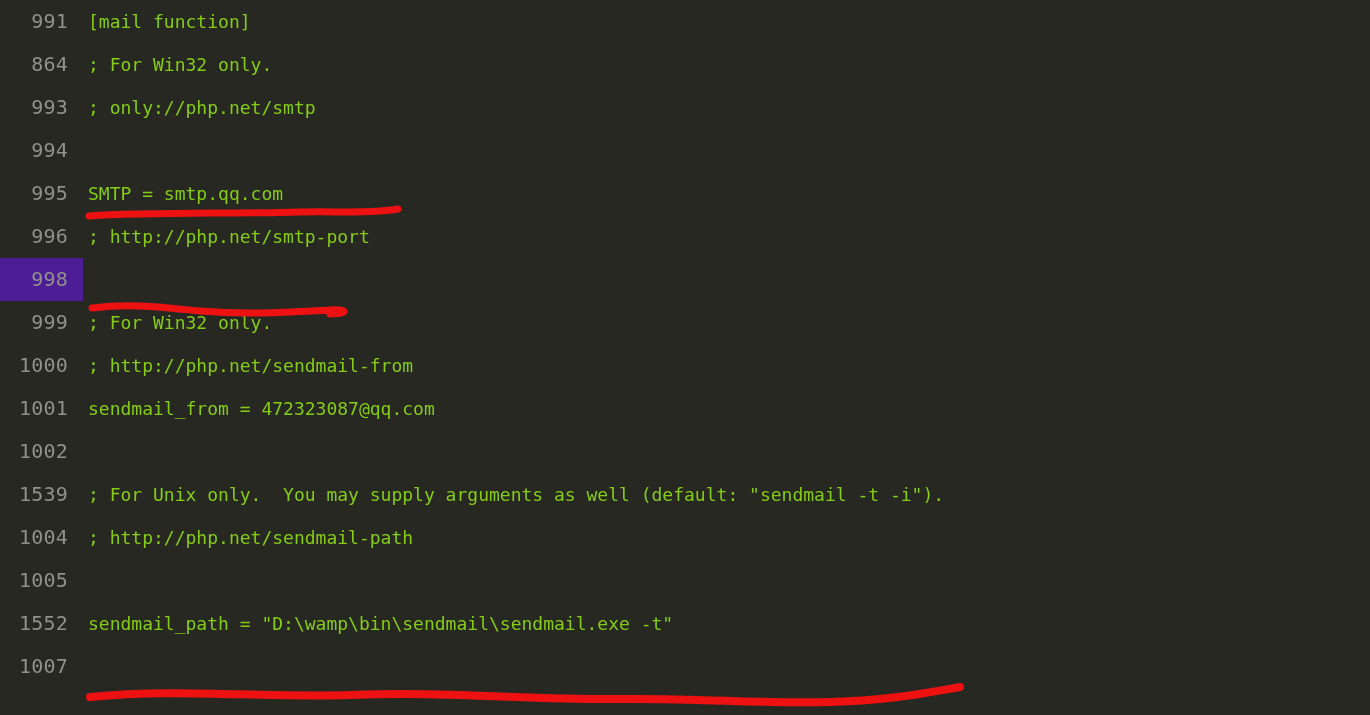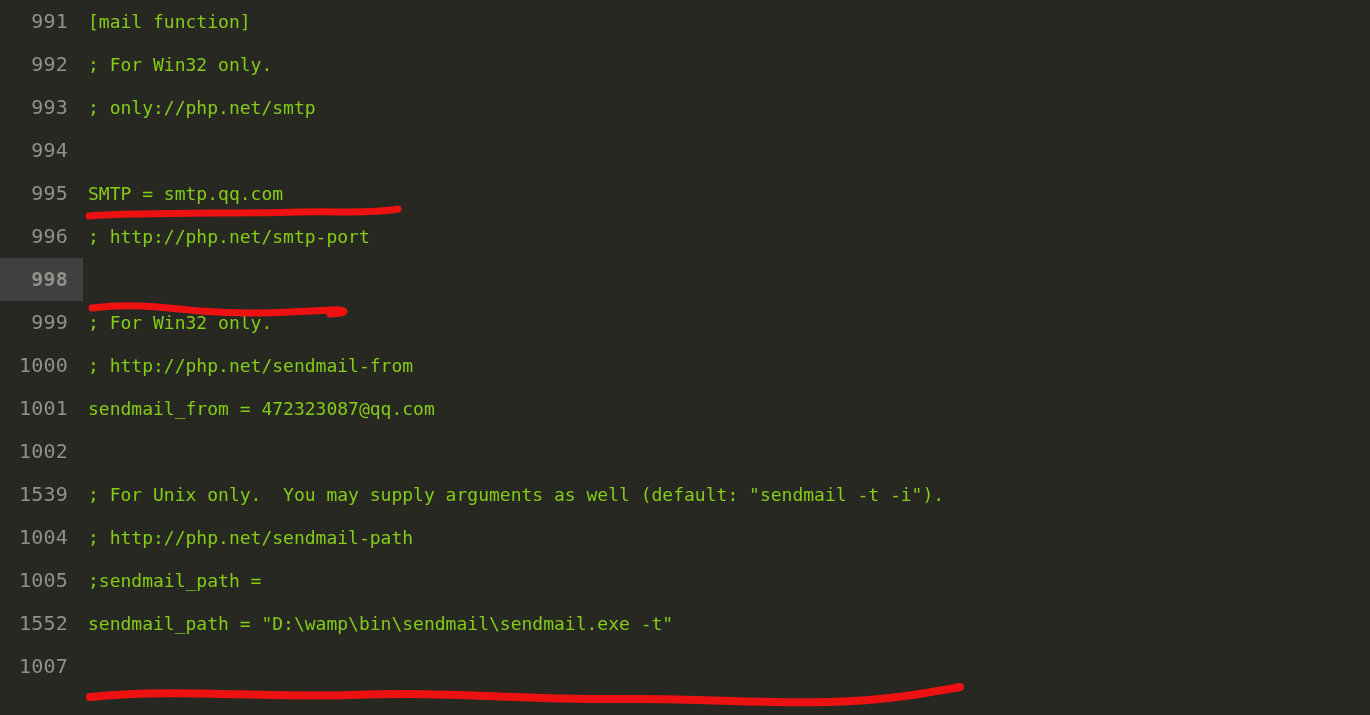--- a/index.html
+++ b/index.html
@@ -29,22 +29,21 @@
   }
   .gutter-cell {
     position: absolute;
     left: 0;
     top: 0;
     width: 83px;
     height: 43px;
     box-sizing: border-box;
   }
   .line-row.active .gutter-cell {
-    background: #404040;
-    font-weight: bold;
+    background: #4c1d95;
   }
   .gutter-num {
     position: absolute;
     right: 15px;
     top: 0;
     line-height: 43px;
     font-size: 20px;
     color: #90918b;
     letter-spacing: 0.2px;
     white-space: pre;
@@ -78,21 +77,21 @@
 
   <div class="code-area">
       <div class="line-row">
         <div class="gutter-cell">
           <span class="gutter-num">991</span>
         </div>
         <div class="code-cell">[mail function]</div>
       </div>
       <div class="line-row">
         <div class="gutter-cell">
-          <span class="gutter-num">992</span>
+          <span class="gutter-num">864</span>
         </div>
         <div class="code-cell">; For Win32 only.</div>
       </div>
       <div class="line-row">
         <div class="gutter-cell">
           <span class="gutter-num">993</span>
         </div>
         <div class="code-cell">; only://php.net/smtp</div>
       </div>
       <div class="line-row">
@@ -151,21 +150,20 @@
       <div class="line-row">
         <div class="gutter-cell">
           <span class="gutter-num">1004</span>
         </div>
         <div class="code-cell">; http://php.net/sendmail-path</div>
       </div>
       <div class="line-row">
         <div class="gutter-cell">
           <span class="gutter-num">1005</span>
         </div>
-        <div class="code-cell">;sendmail_path = </div>
       </div>
       <div class="line-row">
         <div class="gutter-cell">
           <span class="gutter-num">1552</span>
         </div>
         <div class="code-cell">sendmail_path = "D:\wamp\bin\sendmail\sendmail.exe -t"</div>
       </div>
       <div class="line-row">
         <div class="gutter-cell">
           <span class="gutter-num">1007</span>

